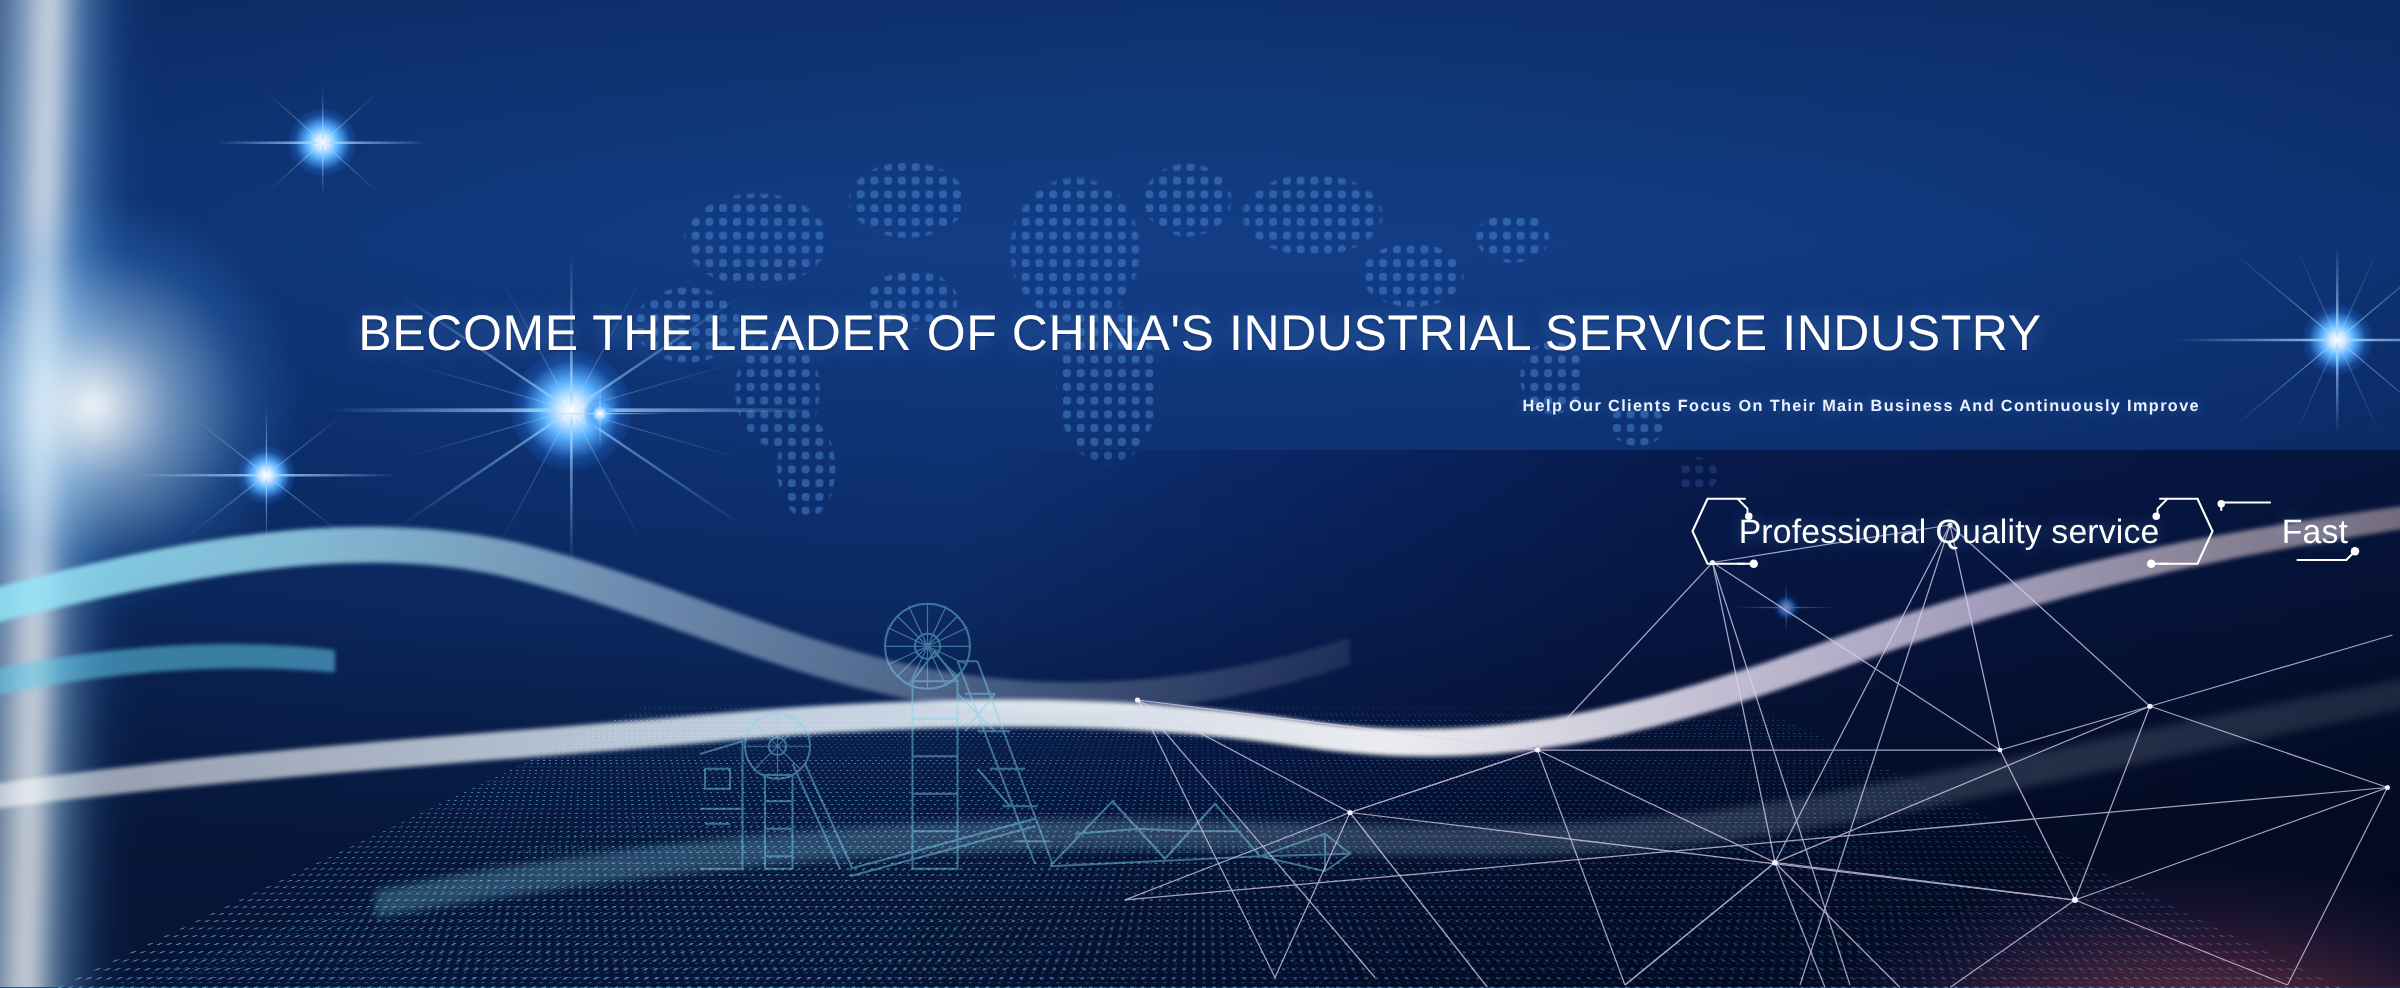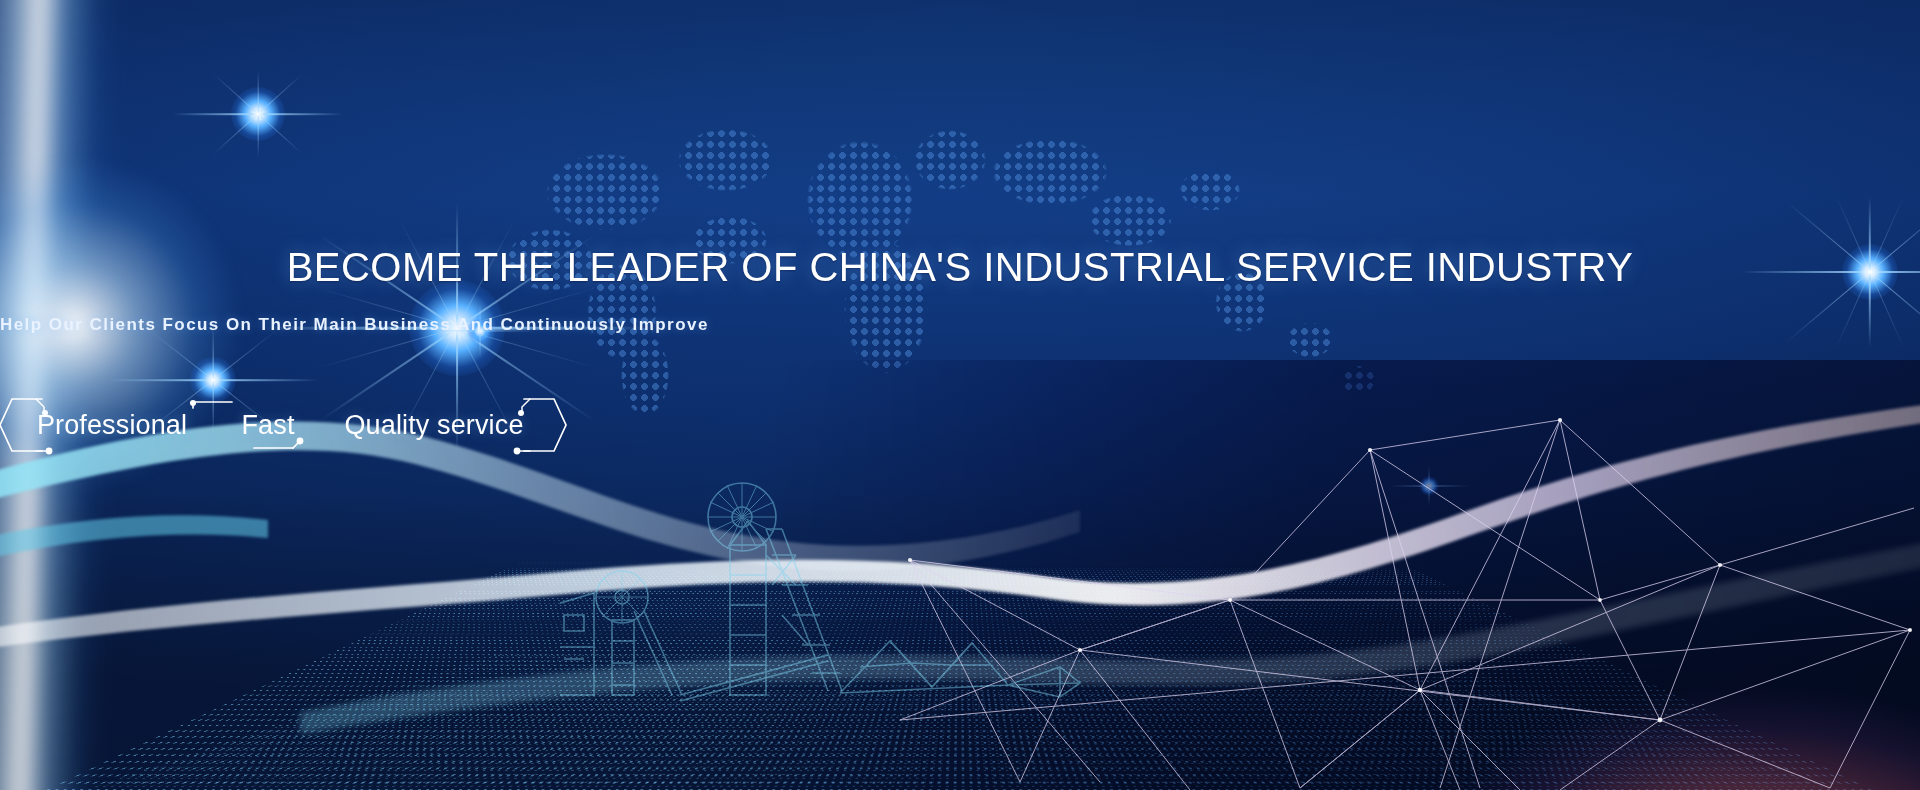--- a/index.html
+++ b/index.html
@@ -174,36 +174,36 @@
     font-size:40px;
     font-weight:400;
     letter-spacing:.012em;
     color:#ffffff;
     text-shadow:0 0 18px rgba(120,185,255,.45), 0 1px 2px rgba(0,18,60,.55);
     white-space:nowrap;
   }
 
   .subtitle{
     position:absolute; top:313px; left:0; width:1760px;
-    text-align:left;
-    font-size:17px;
+    text-align:right;
+    font-size:13px;
     font-weight:700;
     letter-spacing:.085em;
     line-height:24px;
     color:#e9f2ff;
     text-shadow:0 0 10px rgba(110,175,255,.4);
   }
   .subtitle span{ display:block; white-space:nowrap; }
 
   
   .badges{
     position:absolute; top:390px; left:0; width:1920px;
     height:70px;
     display:flex;
-    justify-content:flex-start;
+    justify-content:flex-end;
     align-items:center;
     gap:0px;
   }
   .badge{
     position:relative;
     height:70px;
     display:flex;
     align-items:center;
     justify-content:center;
     color:#ffffff;
@@ -440,43 +440,43 @@
           <g stroke="#ffffff" stroke-width="1.5" fill="none" stroke-linecap="round">
             <path d="M 36 9 L 44 17 L 44 21"></path>
             <path d="M 36 61 L 46 61"></path>
           </g>
           <circle cx="45" cy="23" r="3" fill="#ffffff"></circle>
           <circle cx="49" cy="61" r="3.4" fill="#ffffff"></circle>
         </svg>
         <span class="lbl">Professional</span>
       </div>
 
-      <div class="badge badge-fast">
-        <svg class="deco" viewBox="0 0 150 70" preserveAspectRatio="none">
-          <g stroke="#ffffff" stroke-width="1.7" fill="none" stroke-linecap="round">
-            <path d="M 7 18 L 7 12 L 46 12"></path>
-            <path d="M 107 58 L 68 58"></path>
-            <path d="M 107 58 L 113 52"></path>
-          </g>
-          <circle cx="7" cy="13" r="3" fill="#ffffff"></circle>
-          <circle cx="114" cy="51" r="3.4" fill="#ffffff"></circle>
-        </svg>
-        <span class="lbl">Fast</span>
-      </div>
-
       <div class="badge badge-qual">
         <svg class="deco" viewBox="0 0 230 70" preserveAspectRatio="none">
           <g stroke="#ffffff" stroke-width="1.7" fill="none" stroke-linecap="round">
             <path d="M 188 9 L 218 9 L 230 35 L 218 61 L 188 61"></path>
           </g>
           <g stroke="#ffffff" stroke-width="1.5" fill="none" stroke-linecap="round">
             <path d="M 194 9 L 186 17 L 186 21"></path>
             <path d="M 194 61 L 184 61"></path>
           </g>
           <circle cx="185" cy="23" r="3" fill="#ffffff"></circle>
           <circle cx="181" cy="61" r="3.4" fill="#ffffff"></circle>
         </svg>
         <span class="lbl">Quality service</span>
       </div>
 
+      <div class="badge badge-fast">
+        <svg class="deco" viewBox="0 0 150 70" preserveAspectRatio="none">
+          <g stroke="#ffffff" stroke-width="1.7" fill="none" stroke-linecap="round">
+            <path d="M 7 18 L 7 12 L 46 12"></path>
+            <path d="M 107 58 L 68 58"></path>
+            <path d="M 107 58 L 113 52"></path>
+          </g>
+          <circle cx="7" cy="13" r="3" fill="#ffffff"></circle>
+          <circle cx="114" cy="51" r="3.4" fill="#ffffff"></circle>
+        </svg>
+        <span class="lbl">Fast</span>
+      </div>
+
     </div>
   </div>
 </div>
 
 </body></html>

